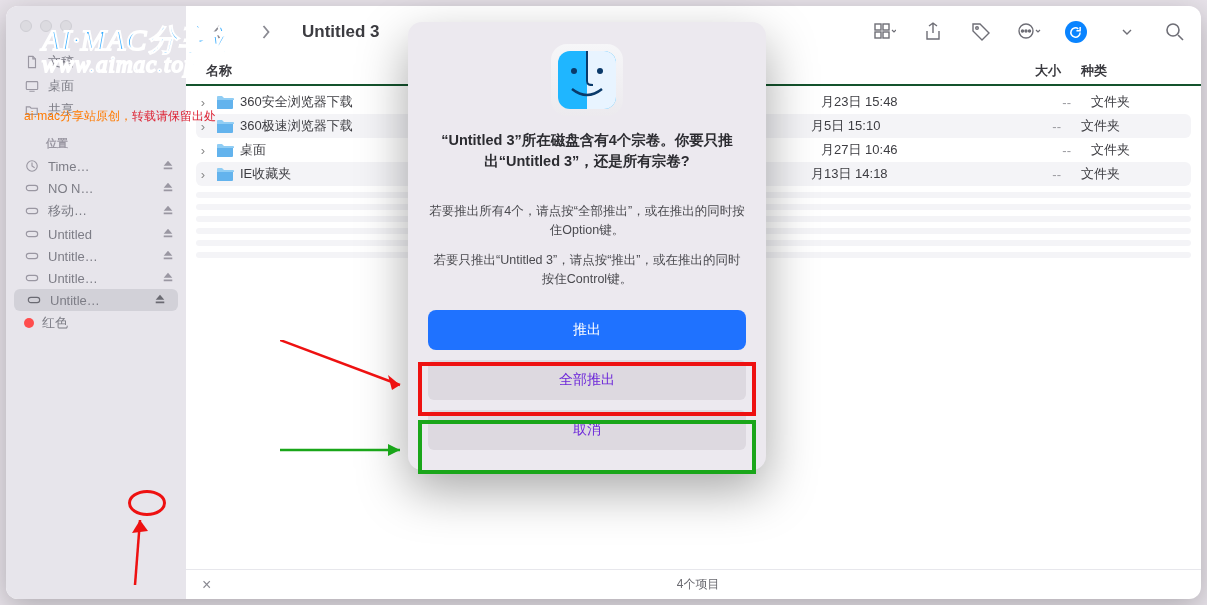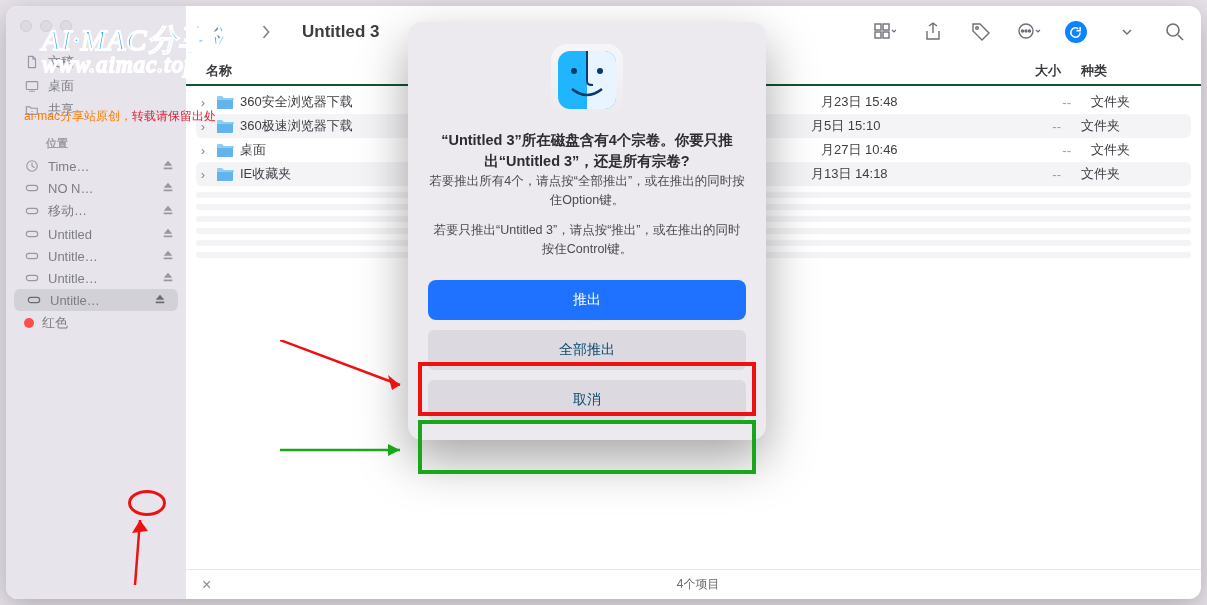--- a/index.html
+++ b/index.html
@@ -40,25 +40,25 @@
 .row.alt{background:#f4f4f7;border-radius:6px;margin-right:10px;}
 
 .statusbar{height:30px;display:flex;align-items:center;padding:0 16px;font-size:12px;color:#6a6a70;border-top:1px solid #e7e7ec;}
 .statusbar .ct{flex:1;text-align:center;}
 
 
 .dialog{position:absolute;left:408px;top:22px;width:358px;background:#ece9ef;border-radius:14px;box-shadow:0 20px 50px rgba(0,0,0,.35);padding:22px 20px 20px;display:flex;flex-direction:column;align-items:center;}
 .app-ico{width:72px;height:72px;border-radius:16px;background:linear-gradient(#f6f6f8,#eceaee);display:flex;align-items:center;justify-content:center;margin-bottom:14px;}
 .finder-face{width:58px;height:58px;border-radius:12px;overflow:hidden;position:relative;background:#1fb6ff;}
 .finder-face .half{position:absolute;right:0;top:0;bottom:0;width:50%;background:#e8f4ff;}
-.dlg-title{font-size:14.5px;font-weight:700;color:#2c2c31;text-align:center;line-height:1.45;margin-bottom:0;}
+.dlg-title{font-size:14.5px;font-weight:700;color:#2c2c31;text-align:center;line-height:1.45;margin-bottom:30px;}
 .dlg-body{font-size:12.5px;color:#4a4a4f;text-align:center;line-height:1.55;margin-bottom:10px;}
 .btn{width:100%;height:40px;border:none;border-radius:8px;font-size:14px;margin-top:10px;cursor:pointer;}
 .btn-primary{background:#1f72ff;color:#fff;font-weight:500;}
-.btn-default{background:#ddd9e0;color:#0c4a6e;border-radius:6px;}
+.btn-default{background:#ddd9e0;color:#6d28d9;border-radius:6px;}
 .frame-red{position:absolute;border:4px solid #e11;pointer-events:none;}
 .frame-green{position:absolute;border:4px solid #1aa61a;pointer-events:none;}
 .arrow{position:absolute;pointer-events:none;}
 
 
 .wm1{position:absolute;left:42px;top:20px;font-family:Impact,Arial Black;font-size:30px;font-style:italic;color:#2ea9ff;-webkit-text-stroke:2px #fff;pointer-events:none;letter-spacing:1px;}
 .wm2{position:absolute;left:42px;top:52px;font-family:Impact,Arial Black;font-size:23px;font-style:italic;color:#2ea9ff;-webkit-text-stroke:2px #fff;pointer-events:none;letter-spacing:1px;}
 .wm3{position:absolute;left:24px;top:108px;font-size:12px;font-weight:400;pointer-events:none;}
 .wm3 .a{color:#ff7a00;} .wm3 .b{color:#d23;}
 </style>

